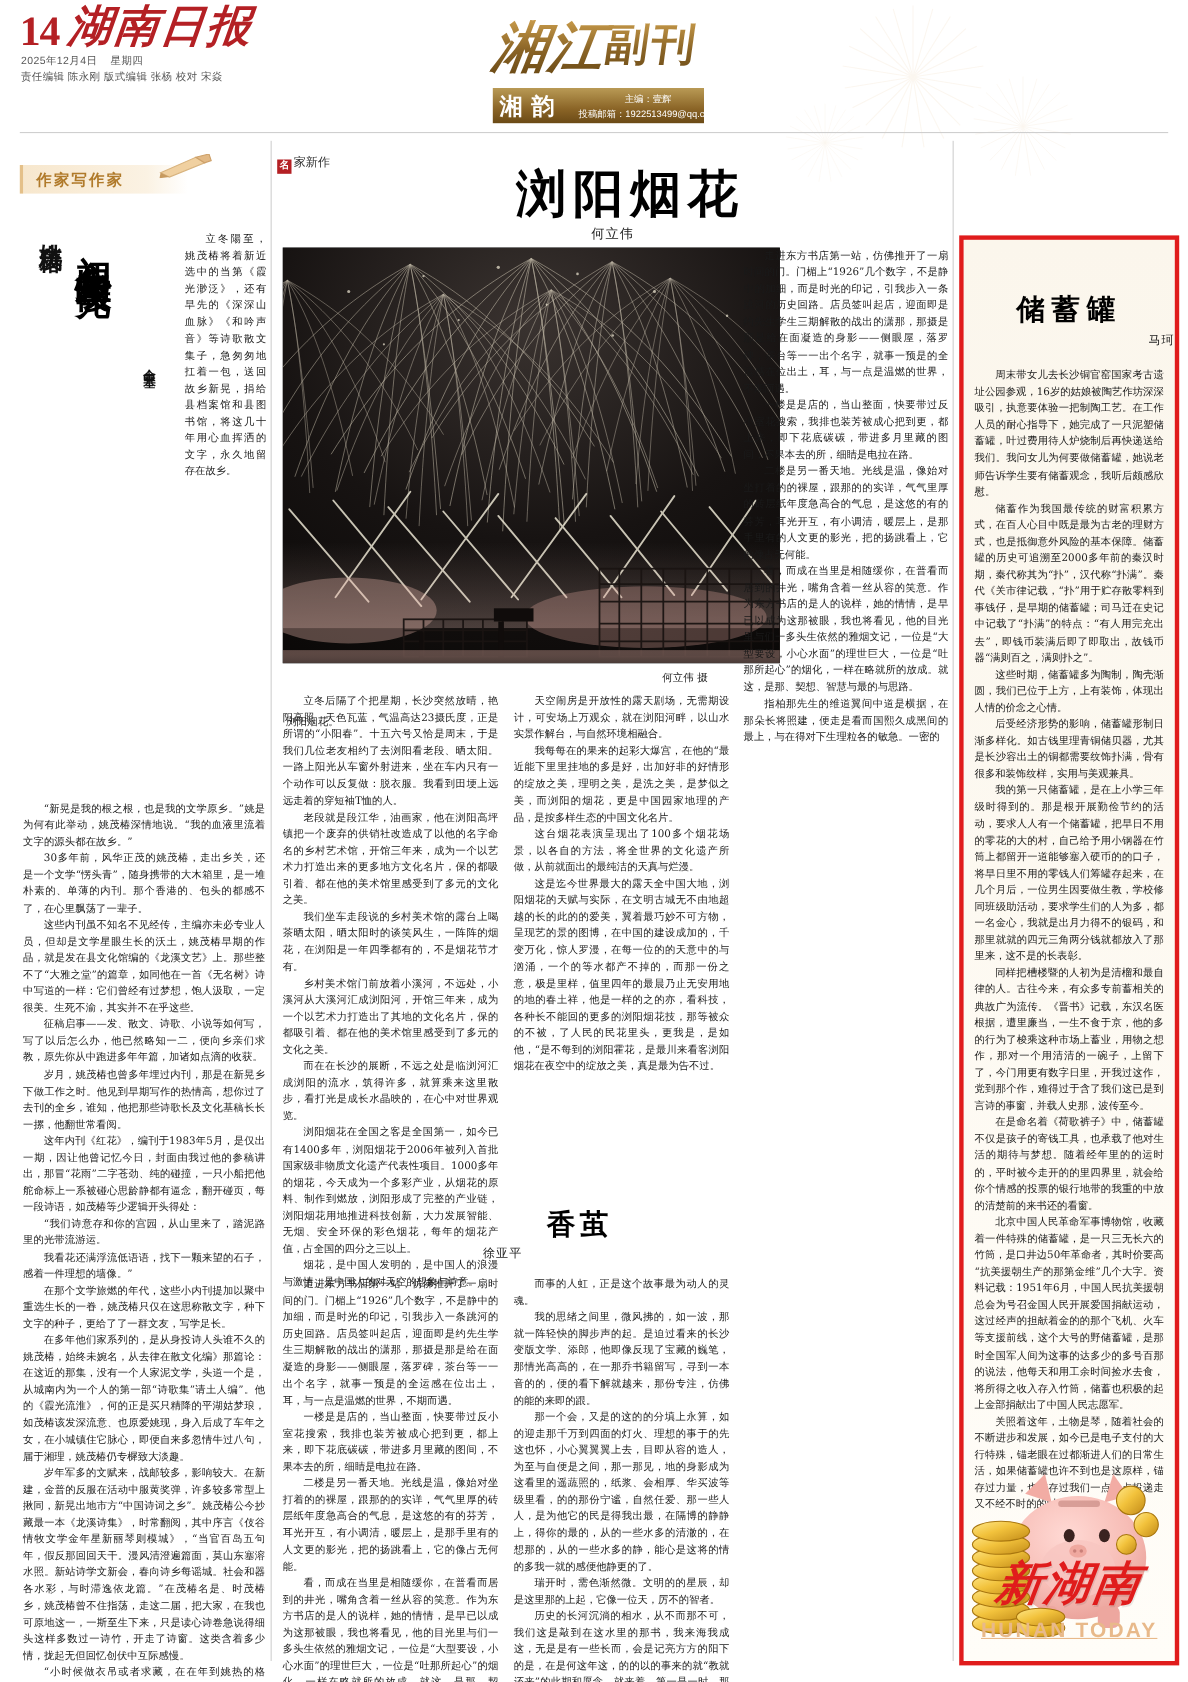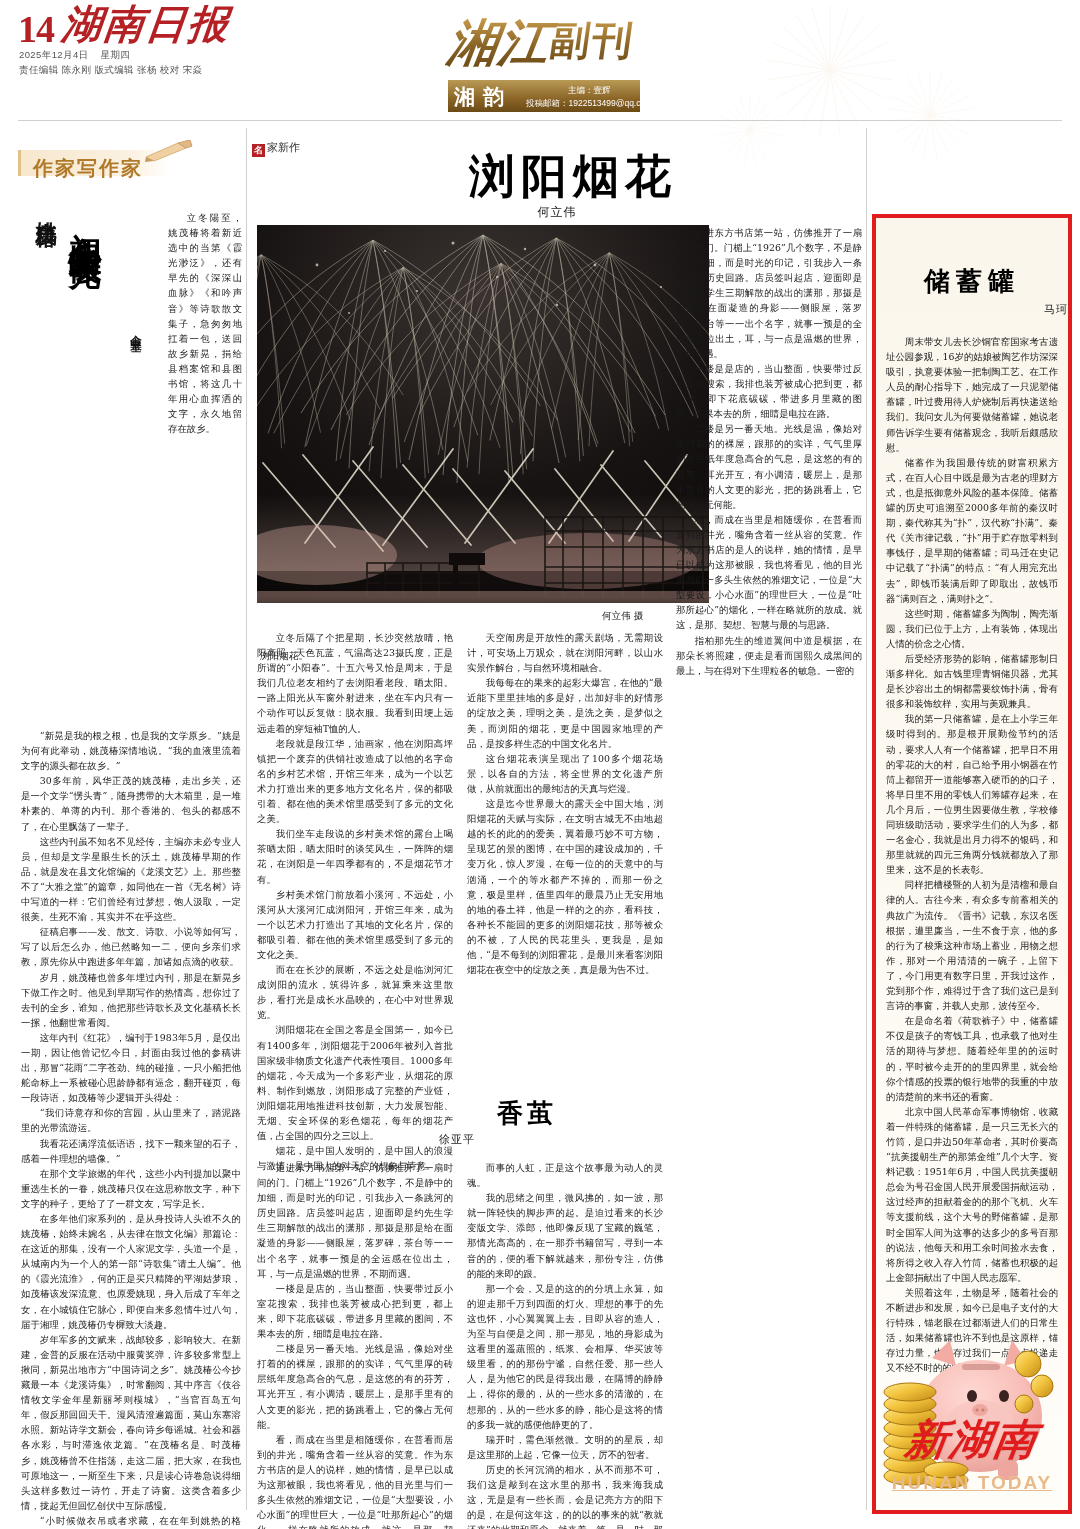--- a/index.html
+++ b/index.html
@@ -75,21 +75,21 @@
   .hrule{position:absolute;height:1px;background:#cfcfcf;}
 
   
   .col-left{position:absolute;left:18px;top:128px;width:226px;height:1380px;}
   .tag-writer{
     position:absolute;left:0;top:22px;width:150px;height:26px;
     background:linear-gradient(90deg,#f7e7cd 0%,#fbf2e3 75%,#fff 100%);
     border-left:3px solid #e4c089;
   }
   .tag-writer .t{
-    position:absolute;left:12px;top:5px;font-size:20px;font-weight:bold;
+    position:absolute;left:12px;top:5px;font-size:14px;font-weight:bold;
     color:#b07a2a;letter-spacing:2px;font-family:"DejaVu Serif",serif;
   }
   .pen{position:absolute;left:124px;top:12px;width:54px;height:22px;}
 
   .vtitle-wrap{position:absolute;left:6px;top:78px;width:150px;height:500px;}
   .vt-author{
     position:absolute;left:8px;top:0;
     writing-mode:vertical-rl;text-orientation:upright;
     font-size:21px;font-weight:bold;letter-spacing:2px;
     font-family:"DejaVu Serif",serif;color:#111;

